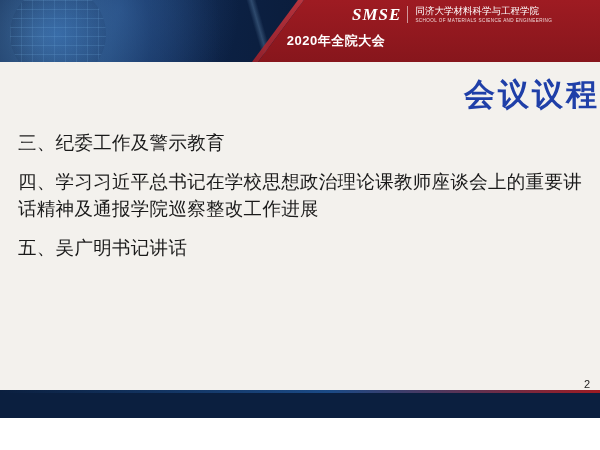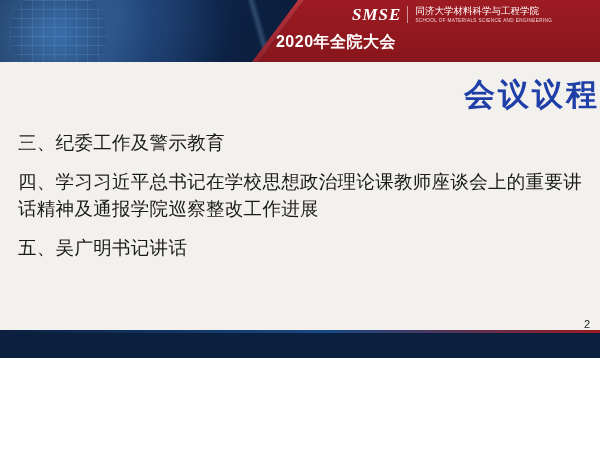--- a/index.html
+++ b/index.html
@@ -9,21 +9,21 @@
   body {
     width: 600px;
     height: 450px;
     background: #ffffff;
     font-family: "Liberation Sans", sans-serif;
     overflow: hidden;
   }
   .slide {
     position: relative;
     width: 600px;
-    height: 358px;
+    height: 418px;
     background: #0ea5e9;
     overflow: hidden;
   }
 
   
   .header {
     position: absolute;
     top: 0; left: 0;
     width: 600px;
     height: 62px;
@@ -115,21 +115,21 @@
     margin-top: 1px;
   }
   .header-sub {
     position: absolute;
     top: 32px;
     left: 0;
     width: 600px;
     text-align: center;
     padding-left: 72px;
     box-sizing: border-box;
-    font-size: 16px;
+    font-size: 13px;
     font-weight: bold;
     color: #ffffff;
     letter-spacing: 0.5px;
   }
 
   
   .slide-body {
     position: absolute;
     top: 62px; left: 0;
     width: 600px;

